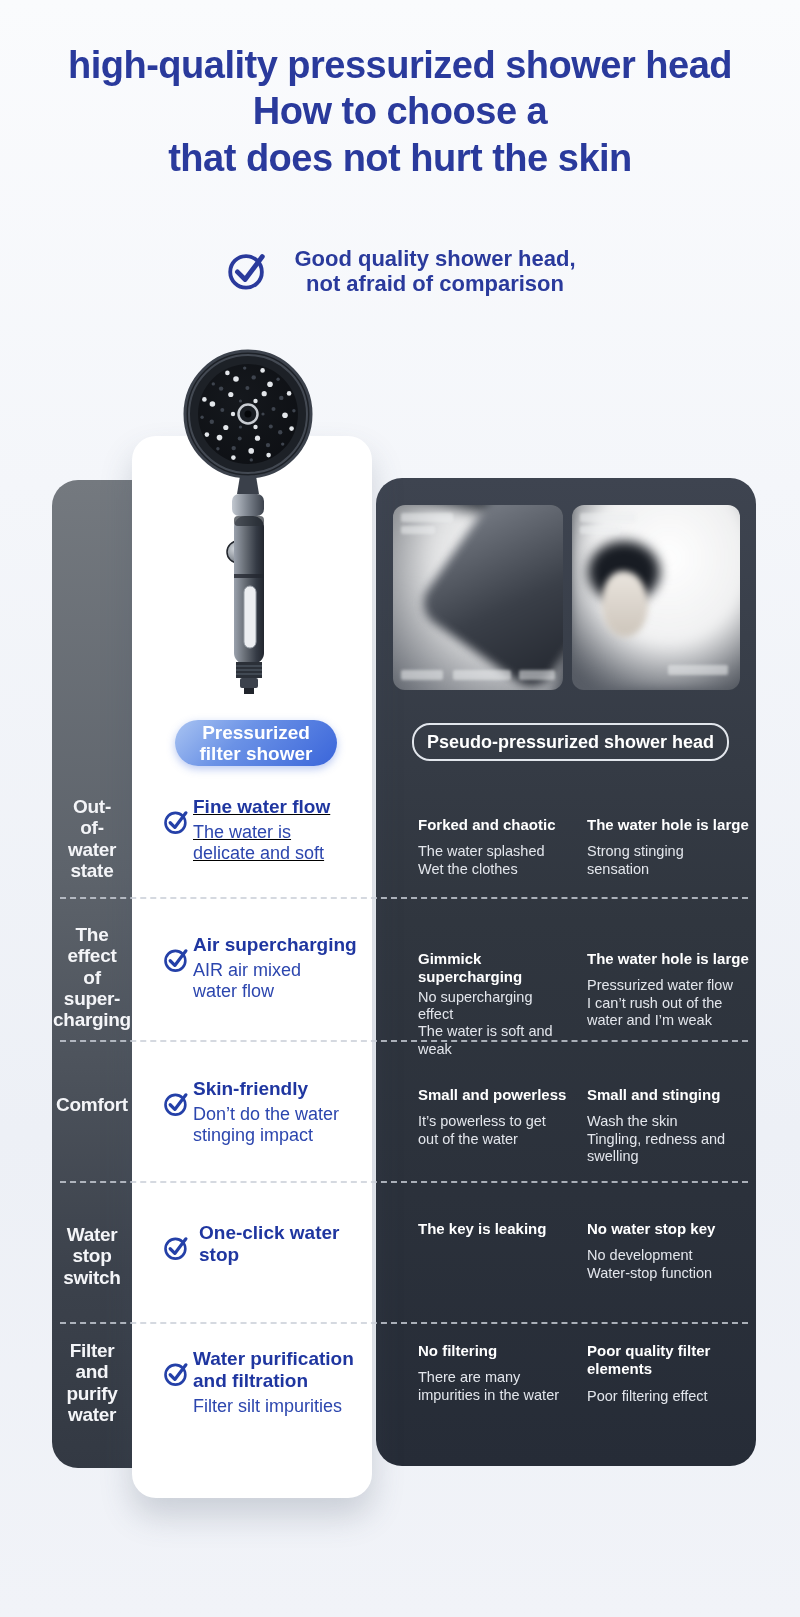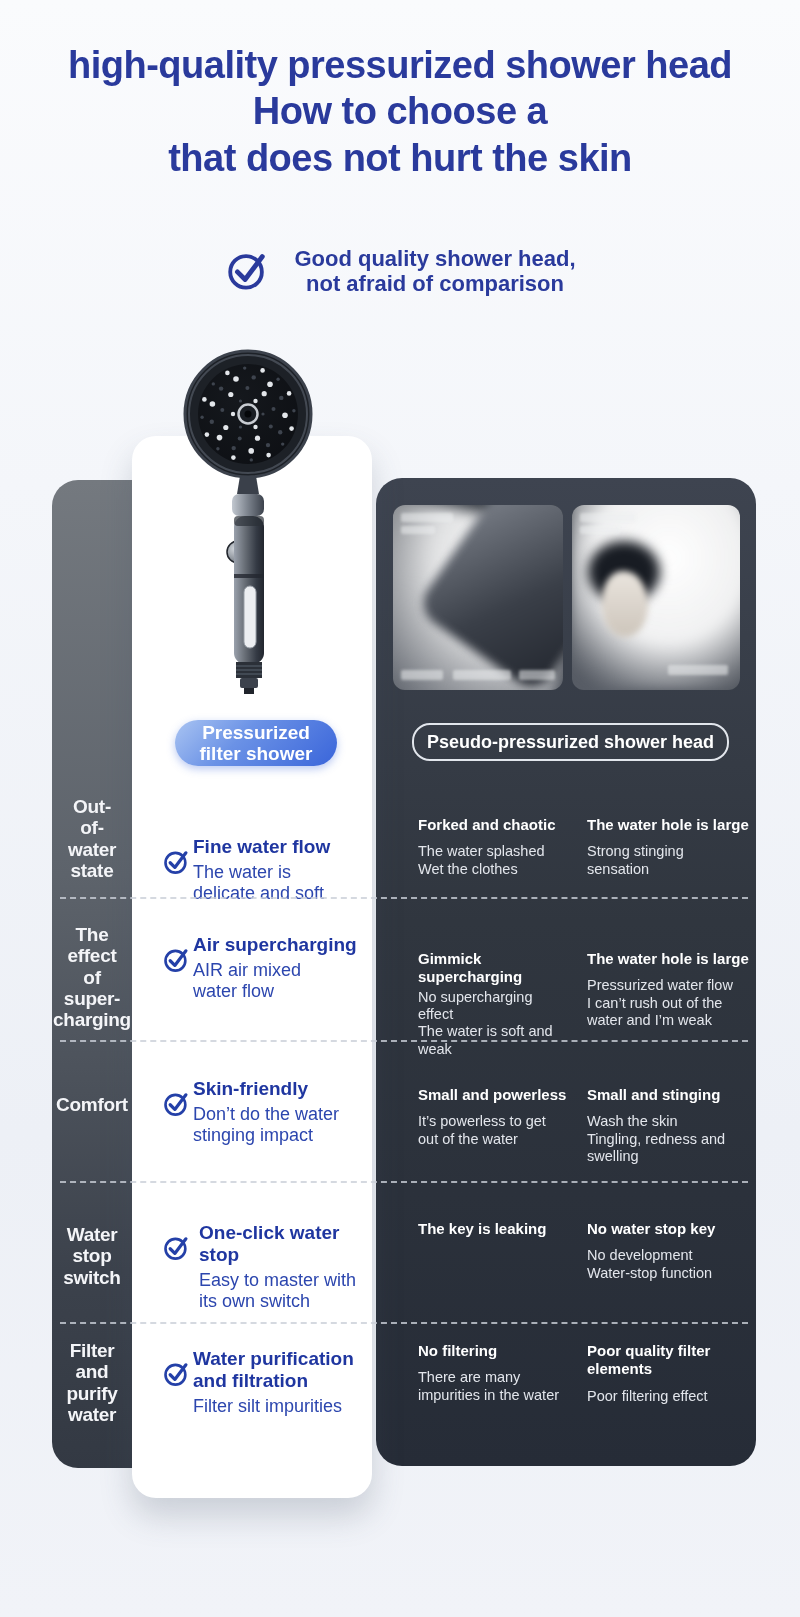--- a/index.html
+++ b/index.html
@@ -32,21 +32,21 @@
   .pill{left:175px;top:720px;width:162px;height:46px;border-radius:23px;z-index:3;
         background:linear-gradient(135deg,#a9c4f2 0%,#6b92e6 40%,#3a65da 100%);
         display:flex;align-items:center;justify-content:center;text-align:center;
         color:#fff;font-weight:bold;font-size:19px;line-height:1.12;white-space:pre-line;
         box-shadow:0 3px 8px rgba(58,101,218,.35);}
   .feature{width:206px;display:flex;gap:3px;z-index:3;}
   .feature .ico{flex:0 0 28px;margin-top:11px;}
   .ftxt{flex:1;}
   .ftitle{color:#1f36a0;font-weight:bold;font-size:19px;line-height:1.15;white-space:pre-line;}
   .fbody{color:#2c46ae;font-size:18px;line-height:1.18;margin-top:4px;white-space:pre-line;}
-  #f1{left:162px;top:836px;} #f2{left:162px;top:934px;} #f3{left:162px;top:1078px;}
+  #f1{left:162px;top:796px;text-decoration:underline;} #f2{left:162px;top:934px;} #f3{left:162px;top:1078px;}
   #f4{left:162px;top:1222px;gap:9px;} #f5{left:162px;top:1348px;}
 
   
   .photo{top:505px;width:170px;height:185px;border-radius:12px;overflow:hidden;z-index:2;
          background:linear-gradient(200deg,#33383f,#585d66);}
   #photo1{left:393px;} #photo2{left:572px;width:168px;}
   .photo>div{position:absolute;}
   .p1-head{right:-45px;top:-35px;width:150px;height:200px;border-radius:24px;transform:rotate(35deg);
            background:linear-gradient(120deg,#8a8f98 0%,#3a3f48 60%,#23272f 100%);filter:blur(5px);}
   .p1-spray{left:-55px;top:5px;width:230px;height:210px;transform:rotate(12deg);filter:blur(7px);
@@ -237,22 +237,21 @@
     <span class="ftxt"><span class="ftitle">Skin-friendly</span><span class="fbody" style="display:block">Don’t do the water
 stinging impact</span></span>
   </div>
   <div class="abs feature" id="f4">
     <span class="ico">
       <svg width="28" height="28" viewBox="0 0 48 48">
           <circle cx="23" cy="27" r="17" fill="none" stroke="#2440a8" stroke-width="4.5"></circle>
           <path d="M14 27 l8 8 L41 10" fill="none" stroke="#2440a8" stroke-width="5.5" stroke-linecap="round" stroke-linejoin="round"></path>
         </svg>
     </span>
-    <span class="ftxt"><span class="ftitle">One-click water stop</span><span class="fbody" style="display:block">Easy to master with
-its own switch</span></span>
+    <span class="ftxt"><span class="ftitle">One-click water stop</span></span>
   </div>
   <div class="abs feature" id="f5">
     <span class="ico">
       <svg width="28" height="28" viewBox="0 0 48 48">
           <circle cx="23" cy="27" r="17" fill="none" stroke="#2440a8" stroke-width="4.5"></circle>
           <path d="M14 27 l8 8 L41 10" fill="none" stroke="#2440a8" stroke-width="5.5" stroke-linecap="round" stroke-linejoin="round"></path>
         </svg>
     </span>
     <span class="ftxt"><span class="ftitle">Water purification
 and filtration</span><span class="fbody" style="display:block">Filter silt impurities</span></span>

